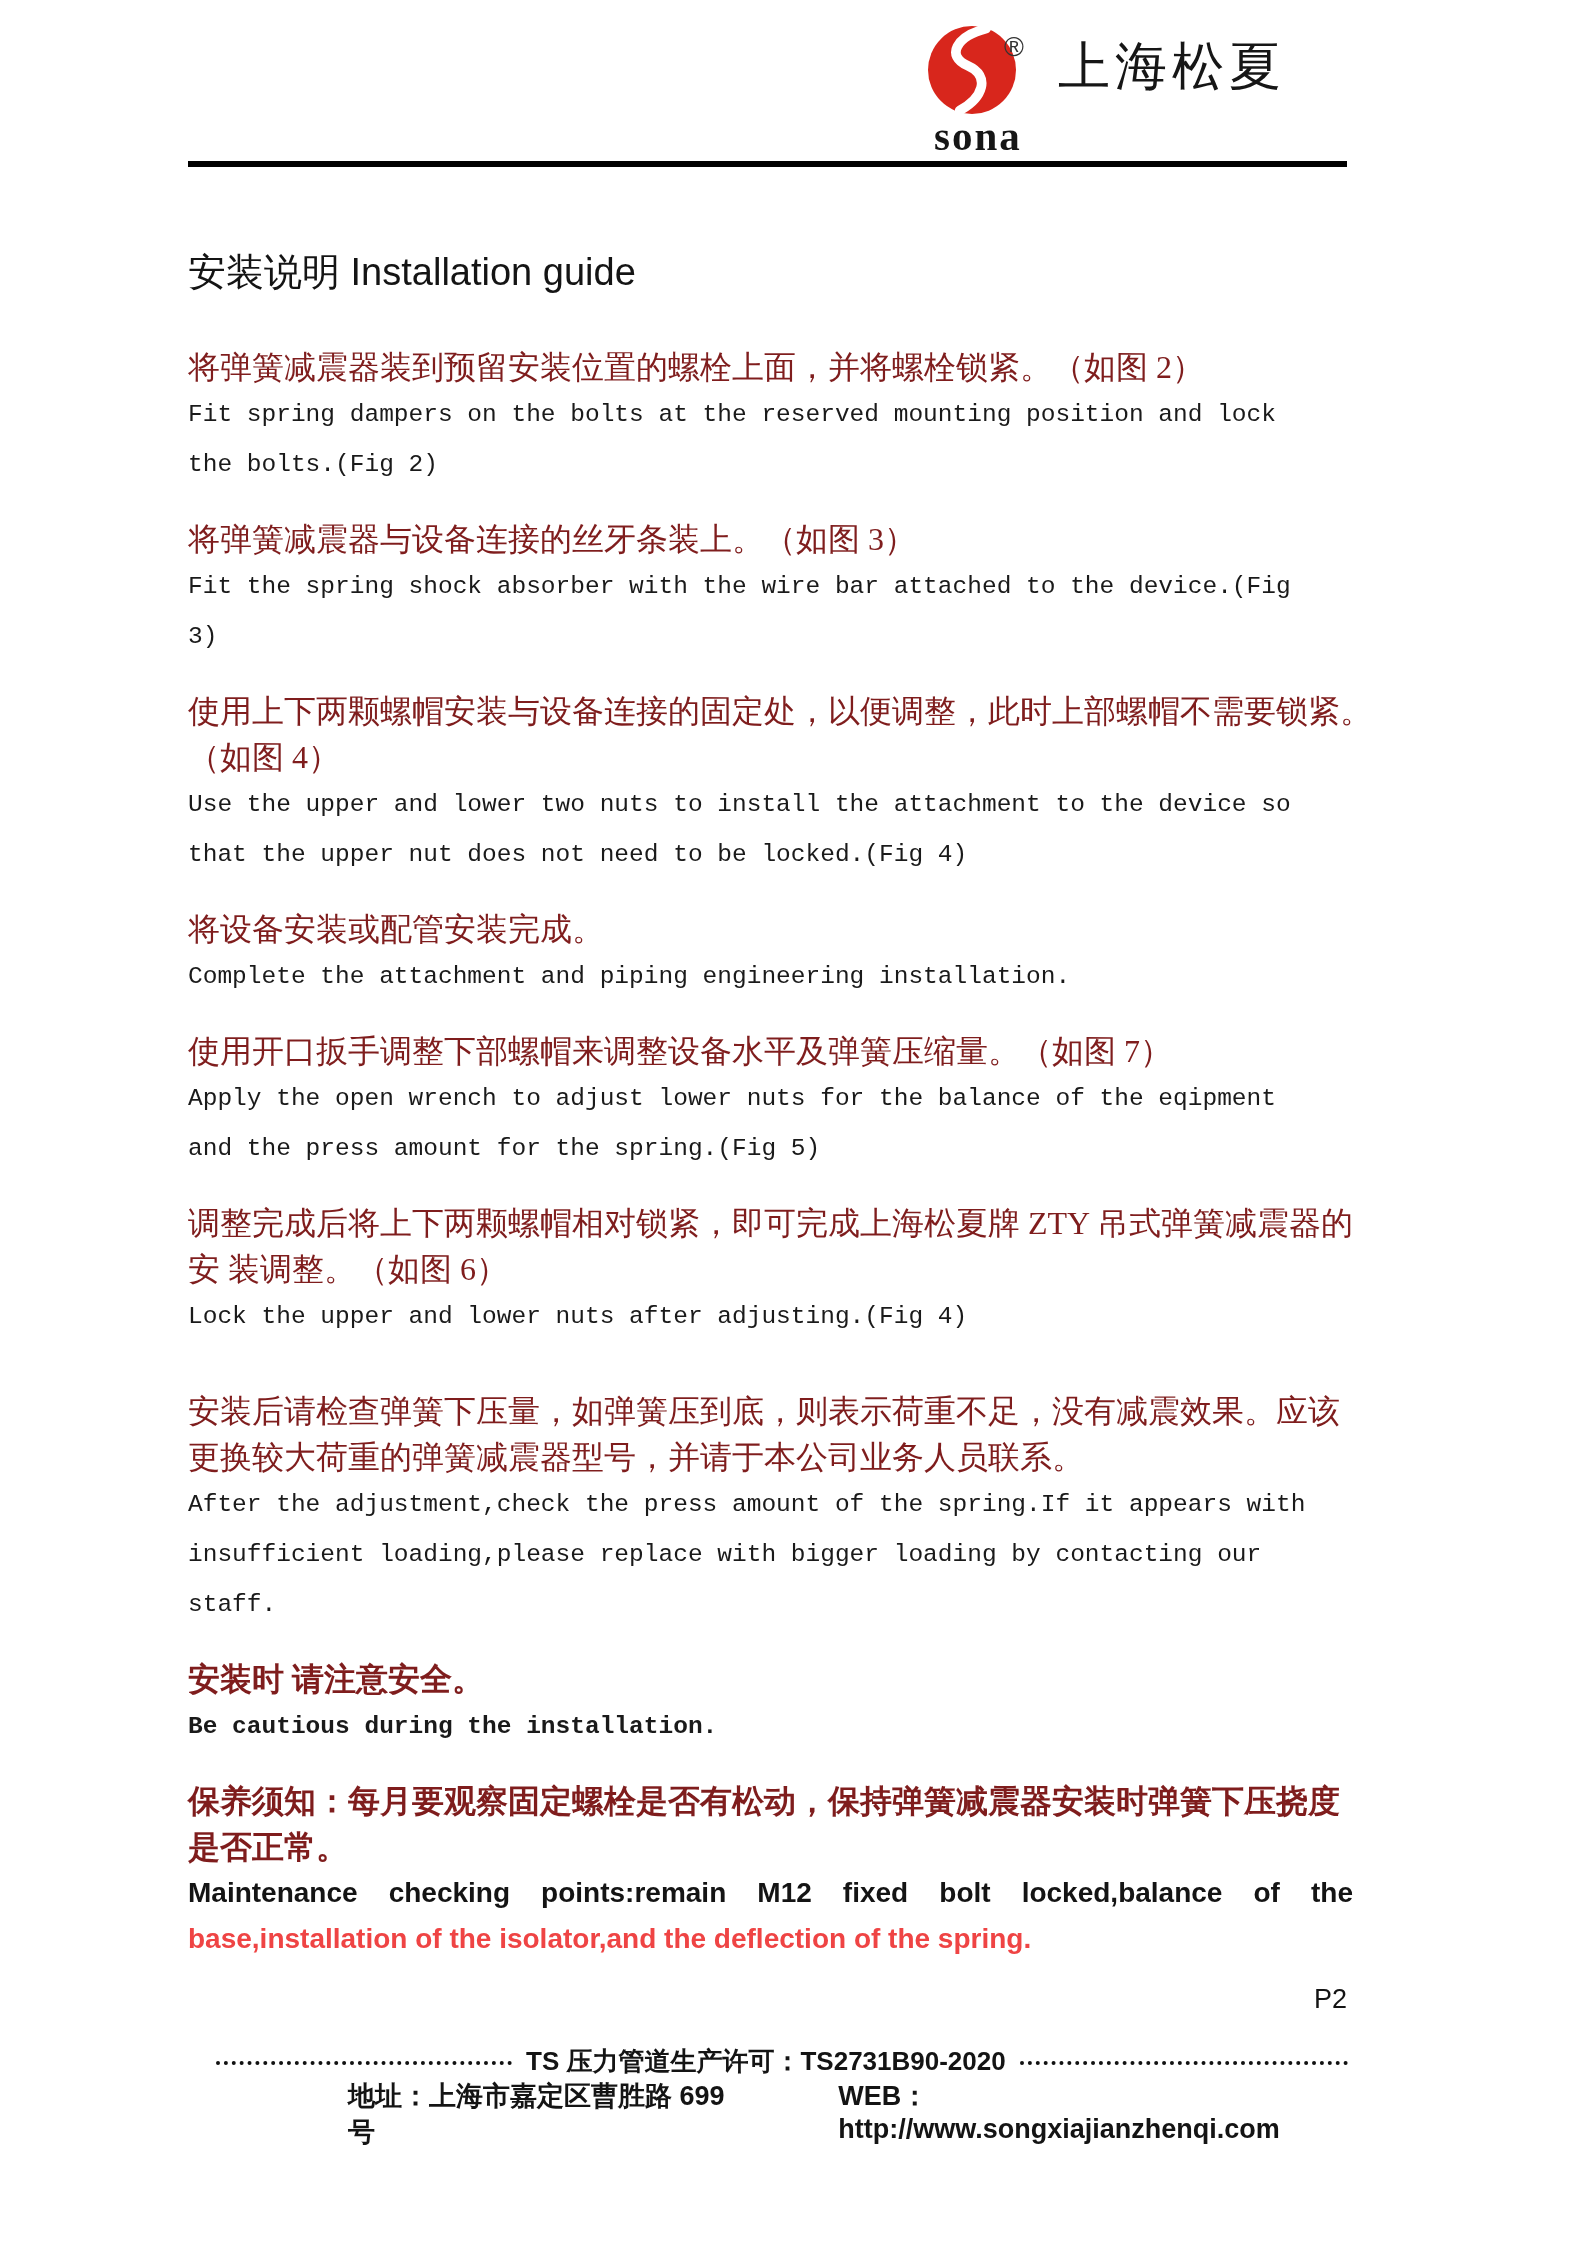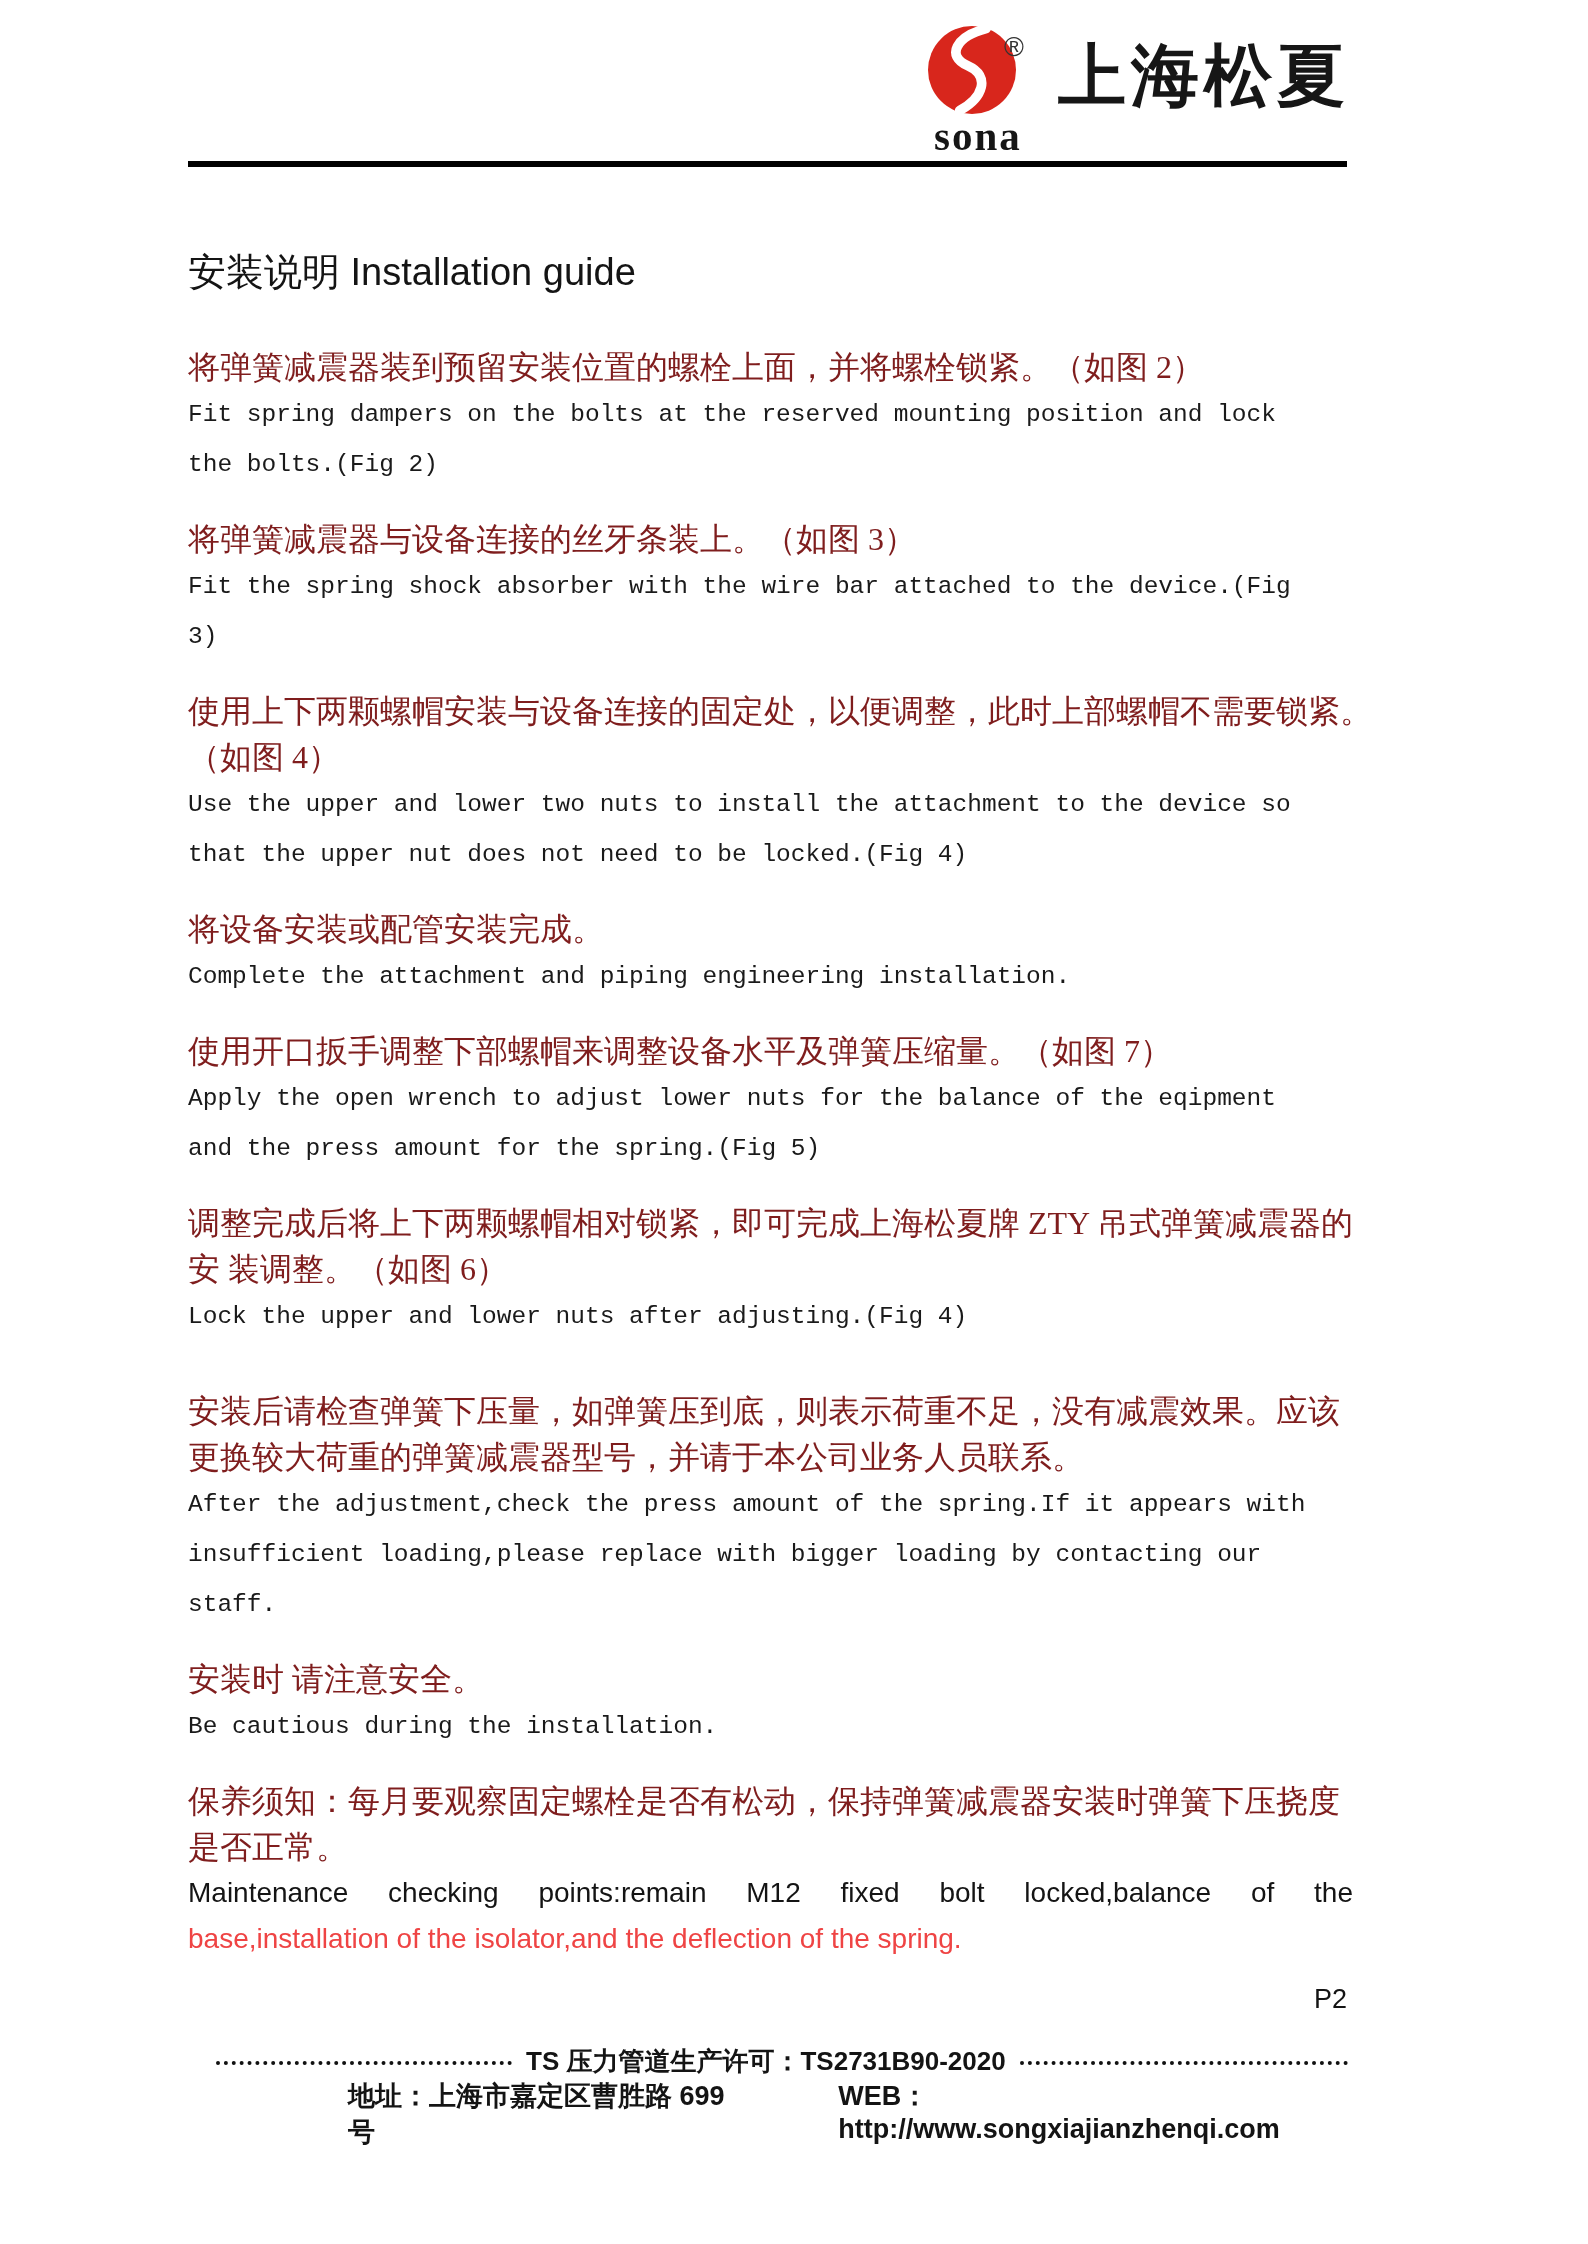--- a/index.html
+++ b/index.html
@@ -14,42 +14,42 @@
   .logo-block { position:relative; width:112px; }
   .logo-circle { margin-left:2px; }
   .logo-reg { position:absolute; top:6px; left:78px; font-size:27px; color:#333; font-weight:400; }
   .logo-sona {
     margin-top:-6px; text-align:center; width:104px;
     font-family:"Liberation Serif", serif; font-weight:bold;
     font-size:41px; letter-spacing:2px; color:#161616;
   }
   .brand-cn {
     margin-left:20px; margin-top:12px;
-    font-size:68px; font-weight:bold; letter-spacing:5px; color:#161616;
+    font-size:52px; font-weight:normal; letter-spacing:5px; color:#161616;
     font-family:"Liberation Sans", sans-serif; line-height:1.1; white-space:nowrap;
   }
   .header-rule { position:absolute; top:161px; left:188px; width:1159px; height:6px; background:#000; }
 
   
   .doc { position:absolute; top:248px; left:188px; width:1165px; }
   .doc-title {
     margin:0 0 48px 0; font-weight:400; font-size:38px; line-height:48px;
     font-family:"Liberation Sans", sans-serif; color:#141414;
   }
   .sec { margin:0 0 26px 0; }
   .sec-cn {
     font-family:"Liberation Serif", serif;
     font-size:32px; line-height:46px; white-space:pre; color:#7f1d1d;
   }
   .sec-en {
     font-family:"Liberation Mono", monospace;
     font-size:24.5px; line-height:50px; white-space:pre; color:#1a1a1a;
   }
   .sec-gap-lg { margin-top:46px; }
-  .sec-gap-md { margin-top:16px; }
+  .sec-gap-md { margin-top:16px;font-weight:bold; }
   .maint-en1 {
     font-family:"Liberation Sans", sans-serif; font-size:28px; line-height:46px;
     text-align:justify; text-align-last:justify; color:#141414;
   }
   .maint-en2 {
     font-family:"Liberation Sans", sans-serif; font-size:28px; line-height:46px; color:#ef4444;
   }
 
   
   .page-number {

